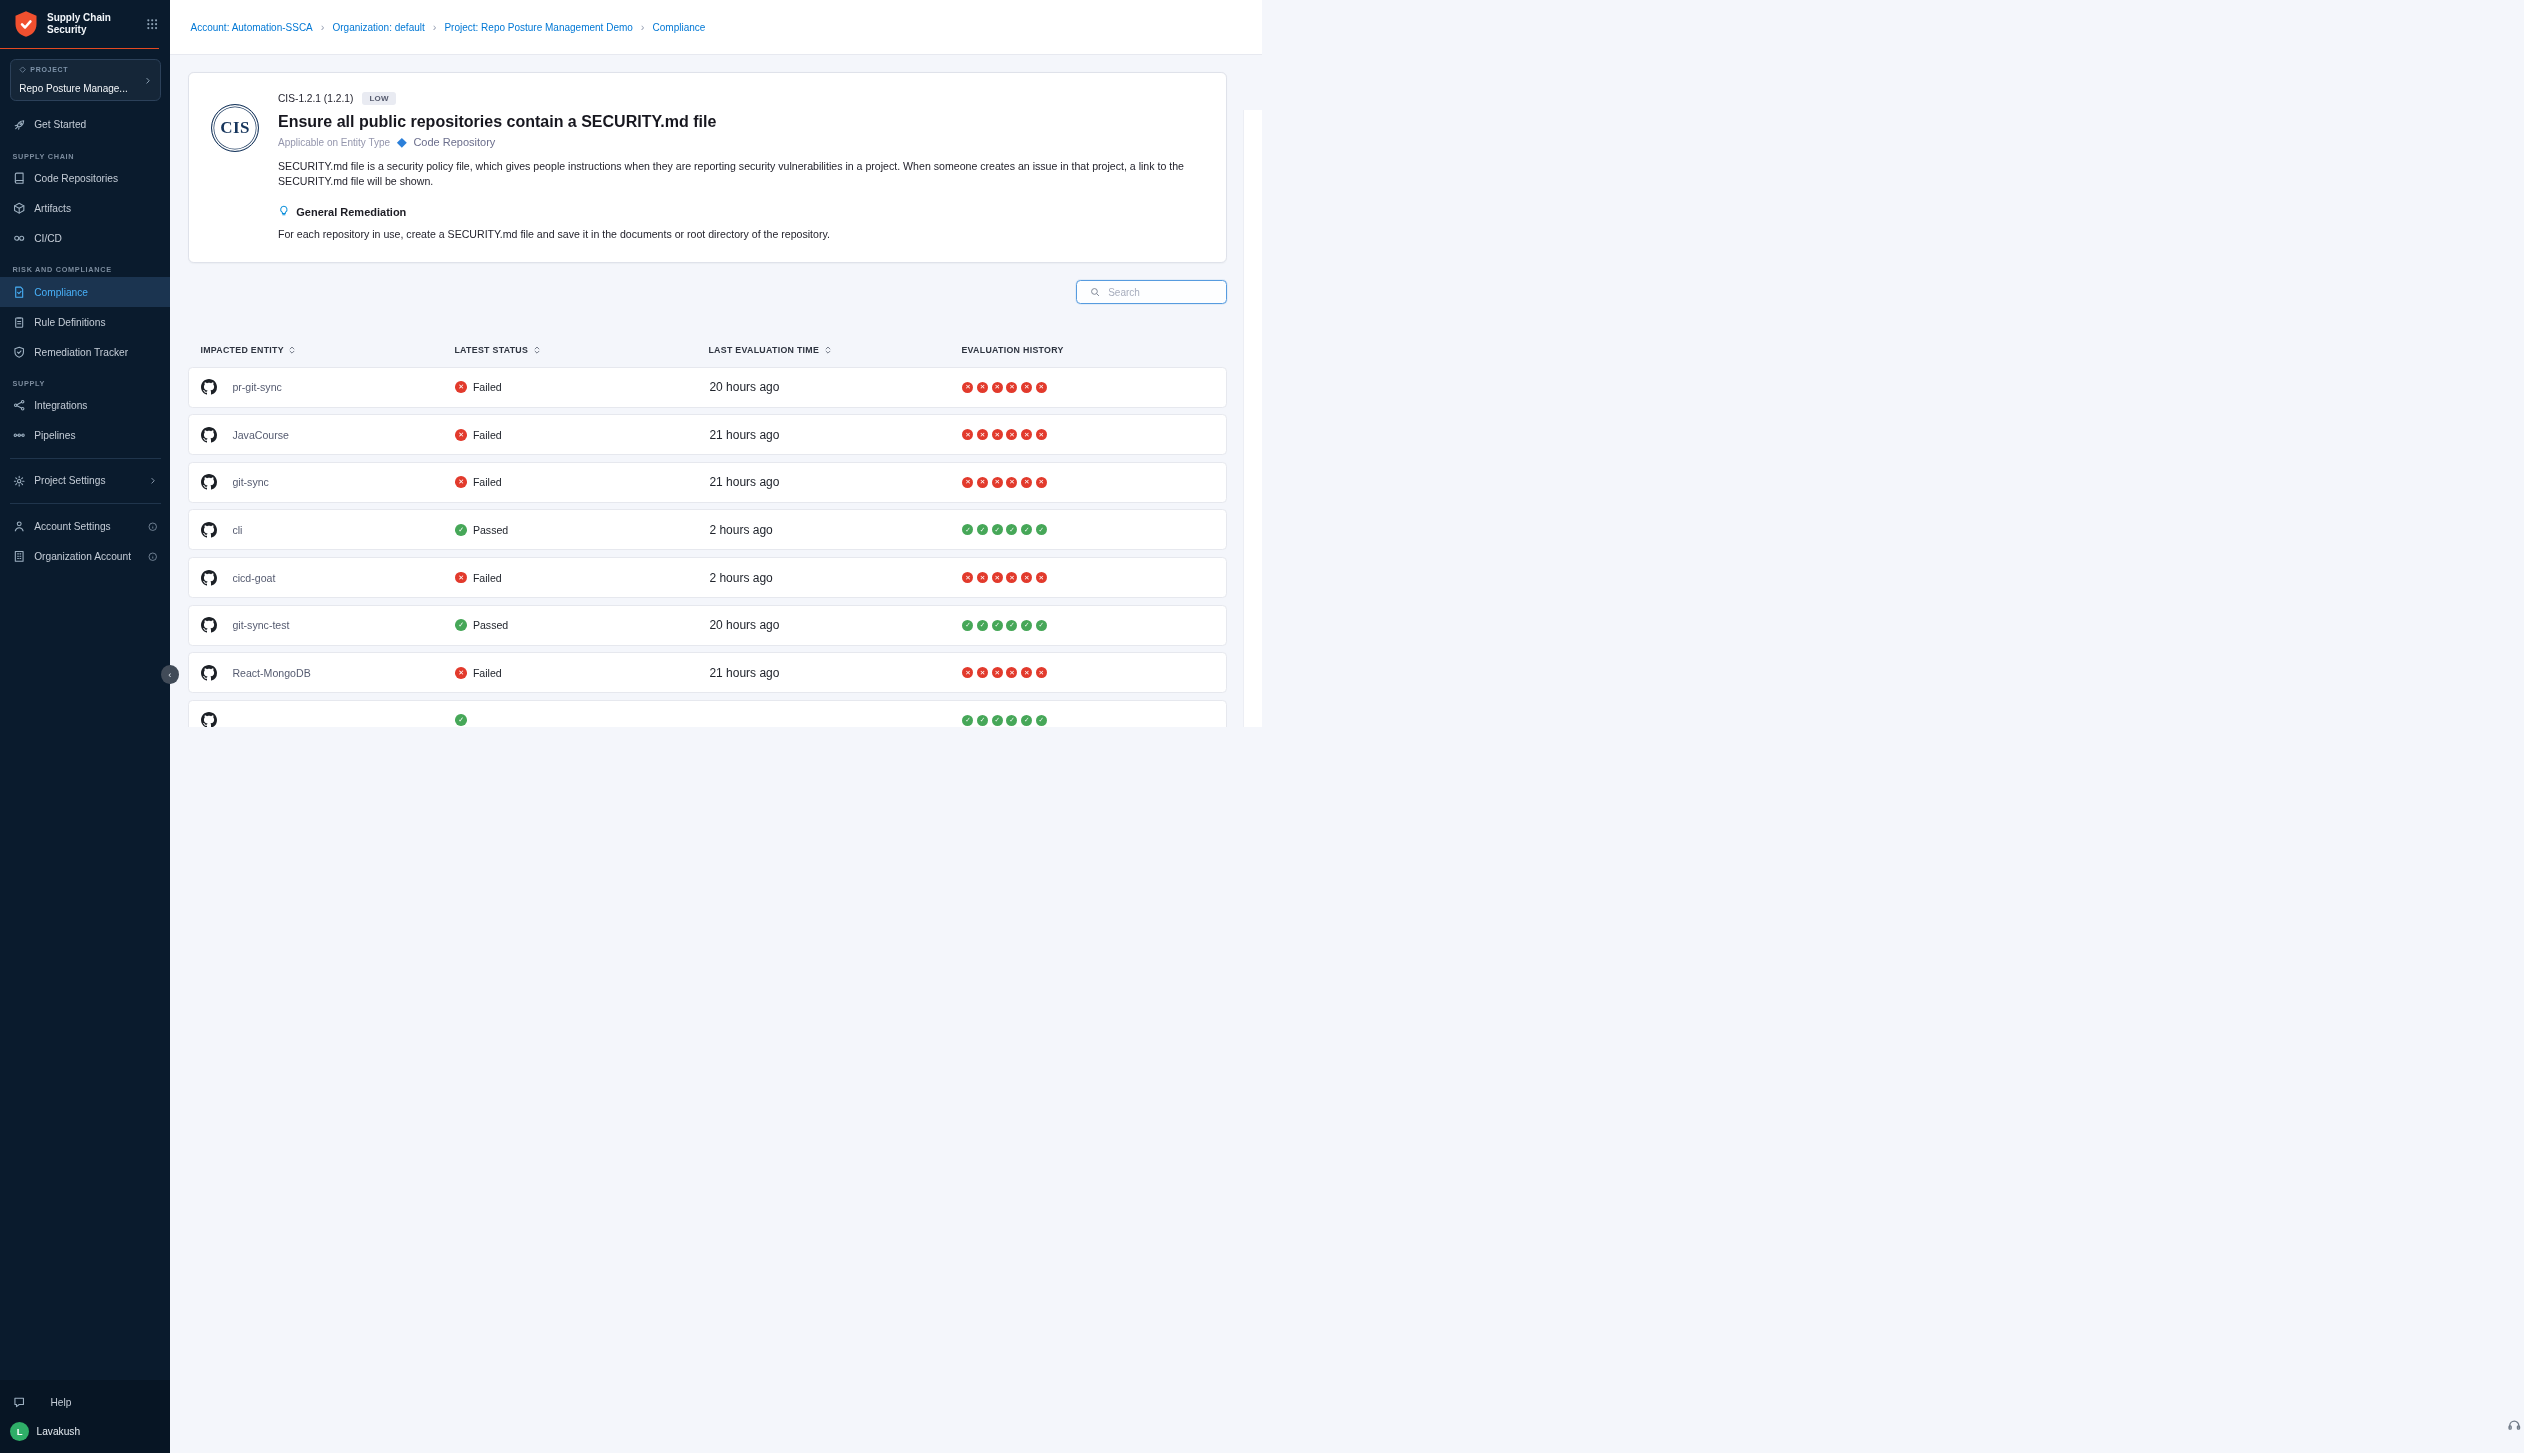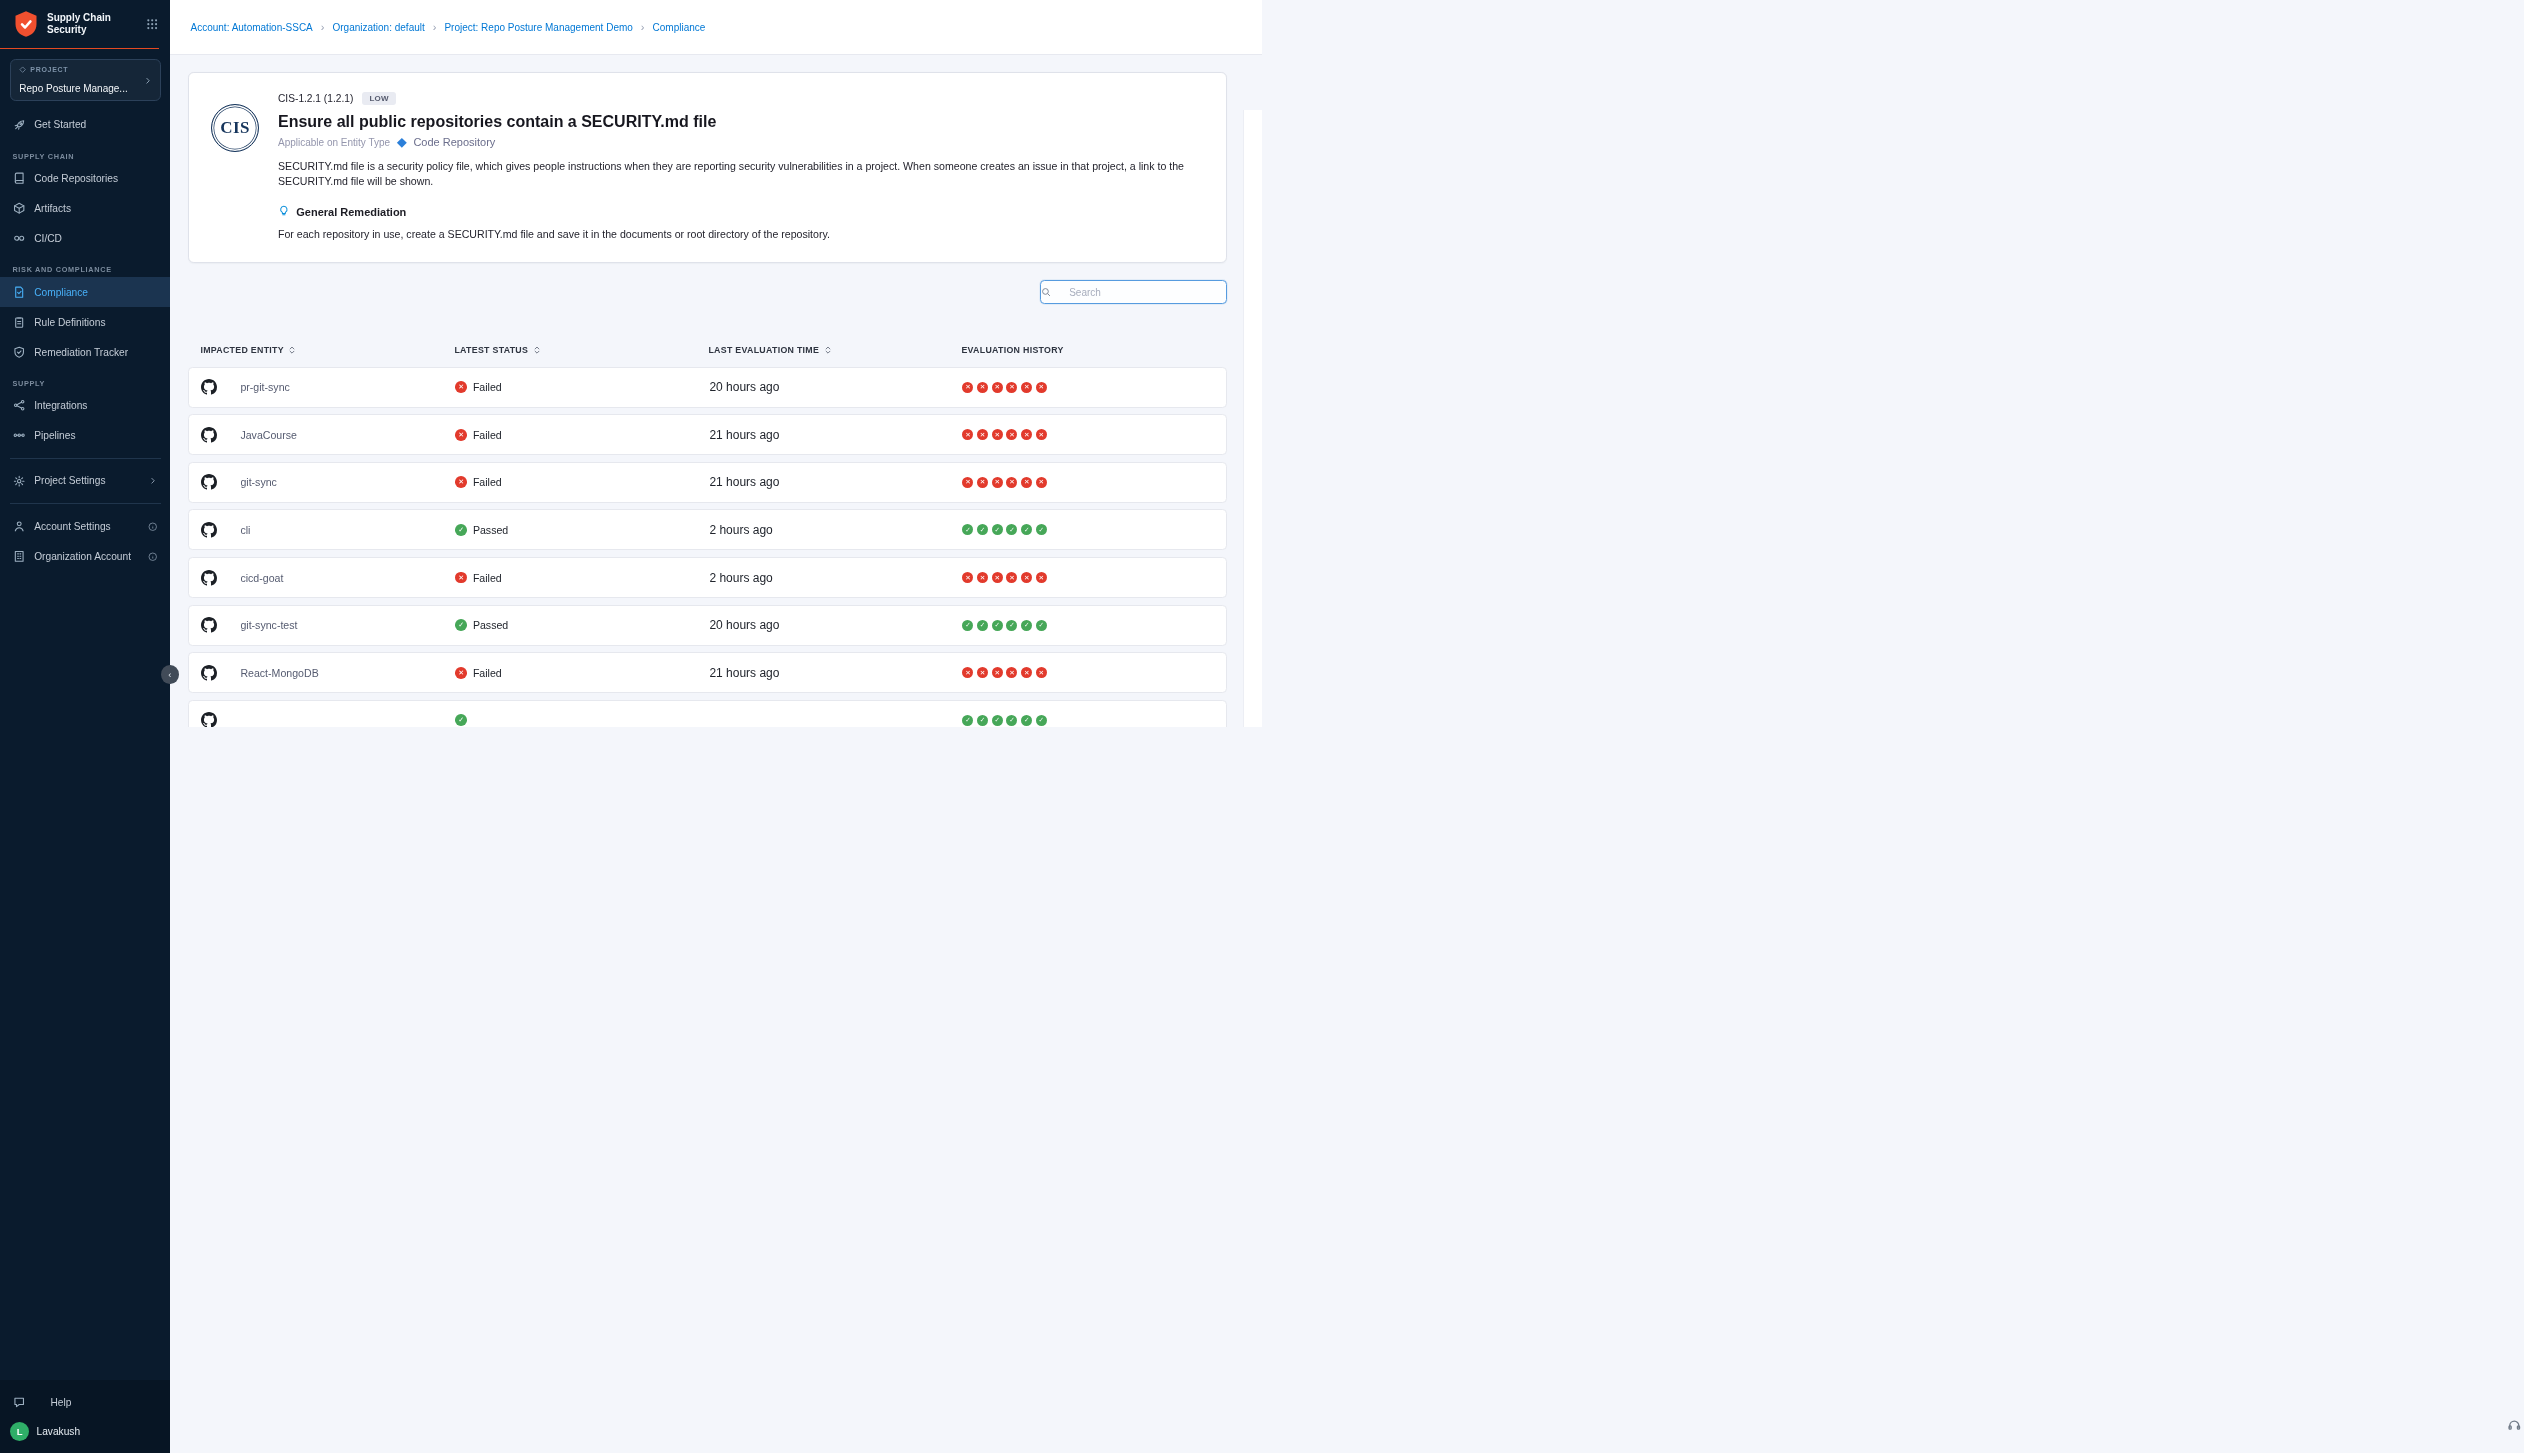--- a/index.html
+++ b/index.html
@@ -60,34 +60,34 @@
   .rule-title { margin:7.3px 0 5.8px 0; font-size:16px; font-weight:bold; color:#17171f; }
   .applicable-row { display:flex; align-items:center; gap:5.8px; font-size:10px; color:#9496ad; }
   .entity-type { font-size:11px; color:#6b6e8c; }
   .gem svg { width:11.7px; height:11.7px; display:block; }
   .rule-desc { margin-top:10.2px; font-size:10.6px; line-height:1.45; color:#24242e; max-width:942px; }
   .rem-head { margin-top:16px; display:flex; align-items:center; gap:6.6px; font-size:11px; font-weight:bold; color:#1c1c24; }
   .bulb svg { width:11.7px; height:11.7px; stroke:#0b8fdb; fill:none; stroke-width:1.4; stroke-linecap:round; stroke-linejoin:round; }
   .rem-text { margin-top:8.8px; font-size:10.6px; color:#24242e; }
 
   .search-row { margin-top:17.5px; display:flex; justify-content:flex-end; }
-  .search-box { width:187px; height:23.4px; border:0.7px solid #569bdf; border-radius:4.4px; background:#fdfeff; display:flex; align-items:center; padding:0 0; gap:18px; box-shadow:0 0 0 0.7px rgba(86,155,223,.15); }
+  .search-box { width:151px; height:23.4px; border:0.7px solid #569bdf; border-radius:4.4px; background:#fdfeff; display:flex; align-items:center; padding:0 13px; gap:8px; box-shadow:0 0 0 0.7px rgba(86,155,223,.15); }
   .search-box svg { width:10.2px; height:10.2px; stroke:#7a8292; fill:none; stroke-width:1.5; flex:none; }
   .search-box input { border:none; outline:none; width:100%; font-size:10px; color:#333; background:transparent; font-family:inherit; }
   .search-box input::placeholder { color:#a7adbd; }
 
   .table { margin-top:41px; }
   .thead, .trow { display:grid; grid-template-columns:254px 254px 253px 1fr; align-items:center; padding-left:12.4px; }
   .thead .h { display:flex; align-items:center; gap:4.4px; font-size:8.8px; font-weight:bold; letter-spacing:0.3px; color:#2e3440; cursor:pointer; }
   .sort svg { width:8px; height:10.2px; stroke:#596070; fill:none; stroke-width:1.3; stroke-linecap:round; stroke-linejoin:round; display:block; }
 
   .trow { height:41px; background:#fff; border:0.7px solid #e6e8ee; border-radius:4.4px; margin-top:6.6px; cursor:pointer; }
   .trow:first-child { margin-top:11.7px; }
   .cell { display:flex; align-items:center; min-width:0; }
-  .entity { gap:23px; }
+  .entity { gap:15px; }
   .gh svg { width:16px; height:16px; fill:#1c2026; display:block; }
   .ename { font-size:10.6px; color:#555b70; }
   .status { gap:5.8px; }
   .slabel { font-size:10.6px; color:#21252d; }
   .time { font-size:12px; color:#21252d; }
   .hist { gap:3.7px; }
   .dot { width:11px; height:11px; border-radius:50%; color:#fff; font-size:6.6px; font-weight:bold; display:flex; align-items:center; justify-content:center; flex:none; }
   .status-dot { width:11.7px; height:11.7px; font-size:7px; }
   .trow[data-state="failed"] .dot { background:#e23a2c; }
   .trow[data-state="passed"] .dot { background:#46a758; }

